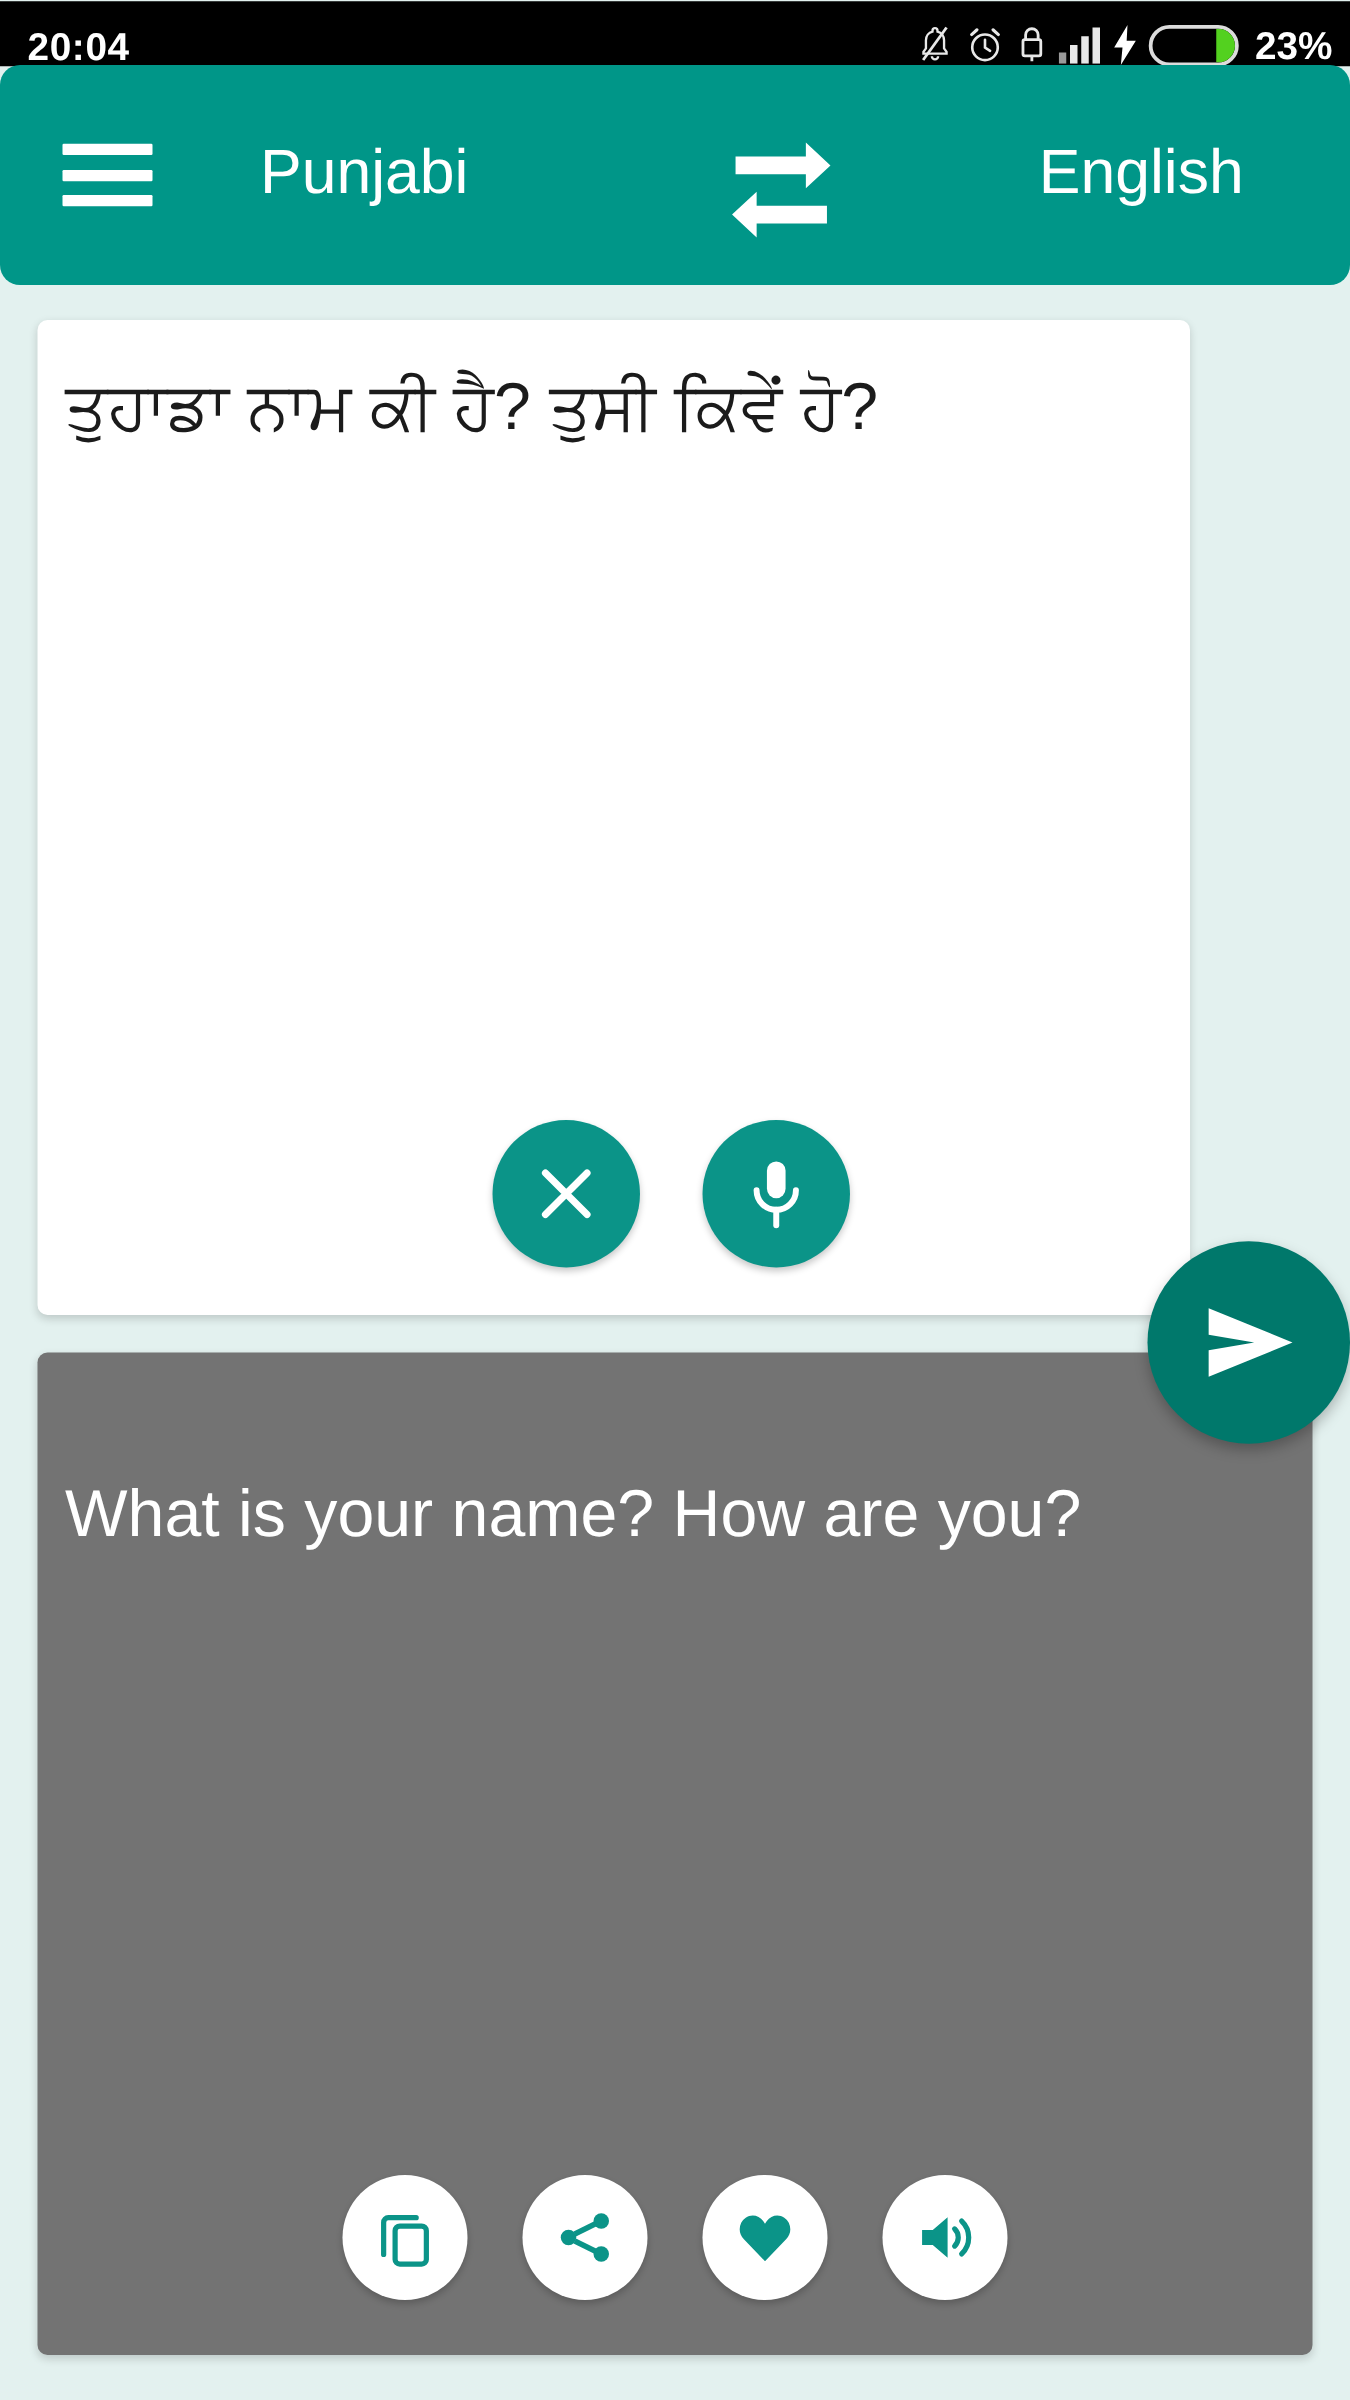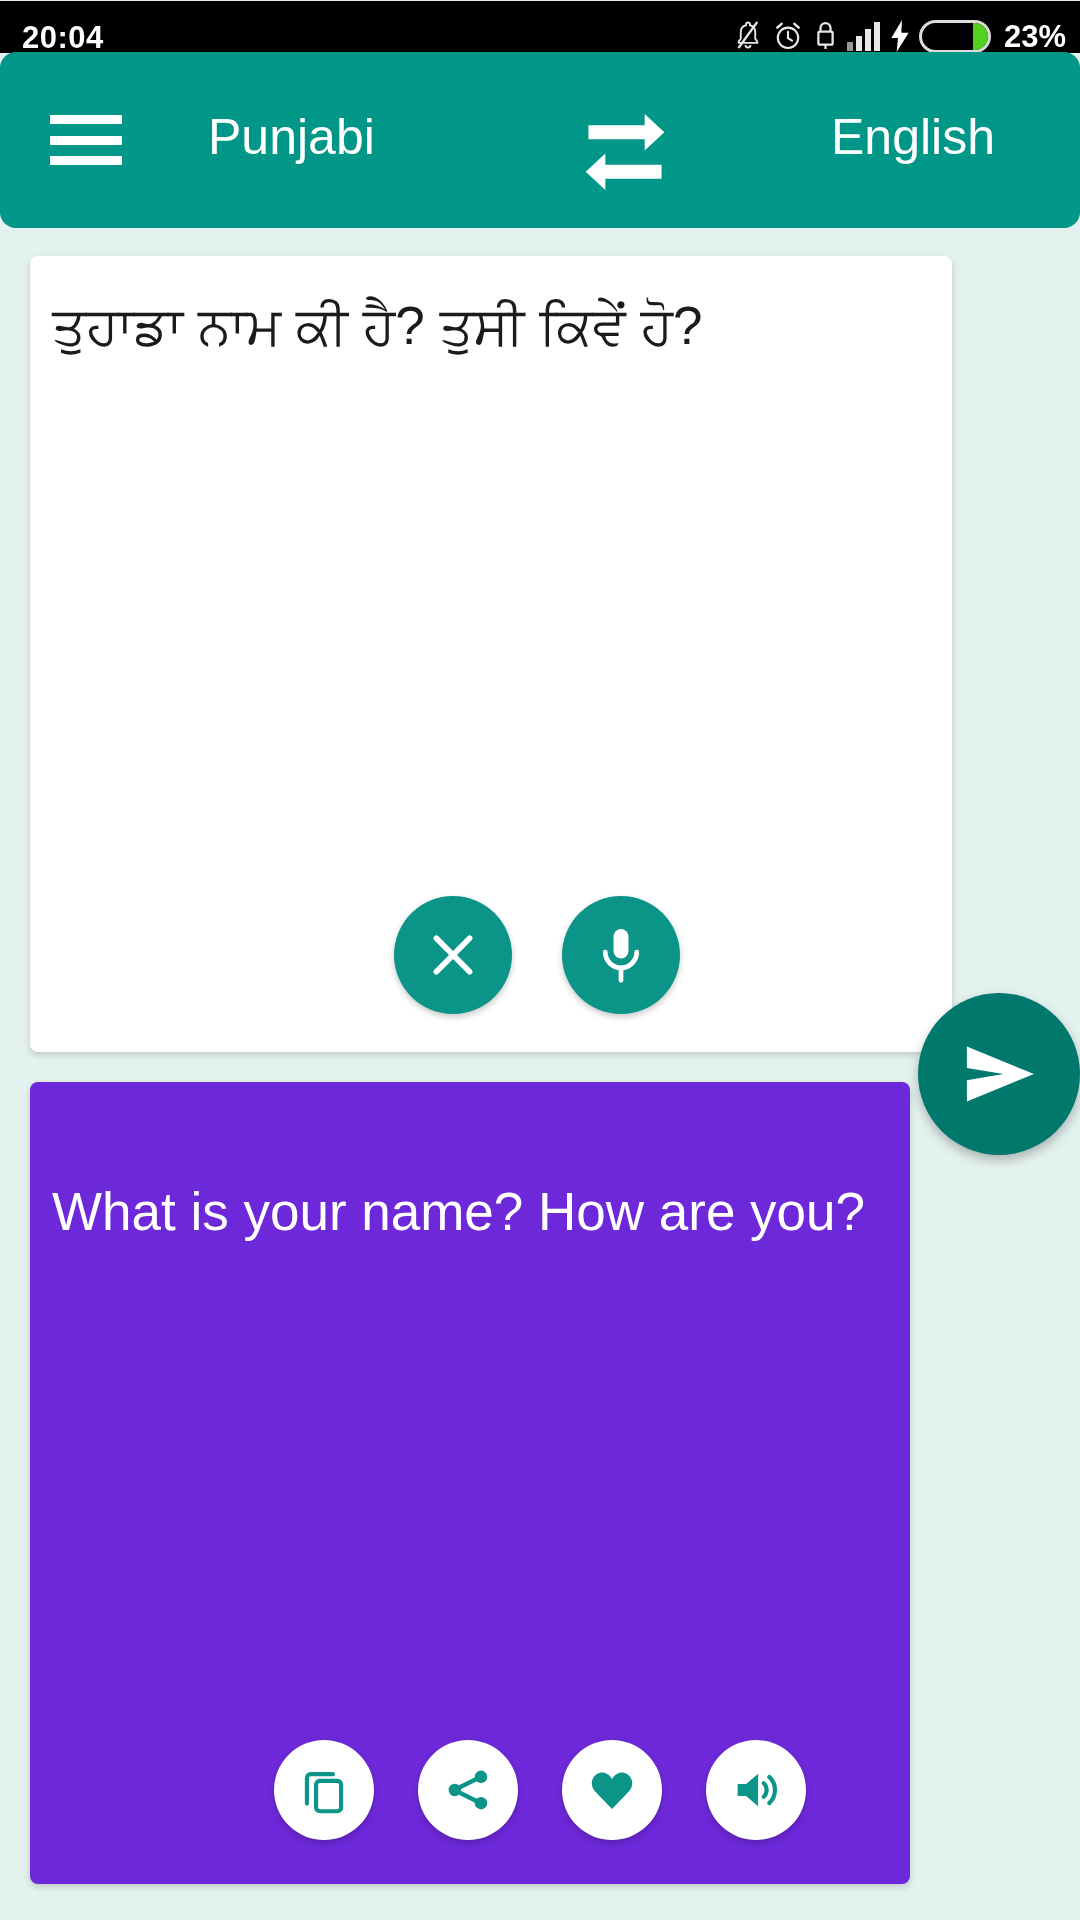--- a/index.html
+++ b/index.html
@@ -157,22 +157,22 @@
     display: flex;
     align-items: center;
     justify-content: center;
     z-index: 5;
   }
 
   
   #target-card {
     position: absolute;
     left: 30px; top: 1082px;
-    width: 880px; height: 802px;
-    background: #6d28d9;
+    width: 1020px; height: 802px;
+    background: #737373;
     border-radius: 8px;
     box-shadow: 0 3px 7px rgba(0,0,0,0.16);
   }
   #target-text {
     position: absolute;
     left: 22px; top: 96px;
     right: 22px;
     color: #ffffff;
     font-size: 53px;
     line-height: 1.3;

